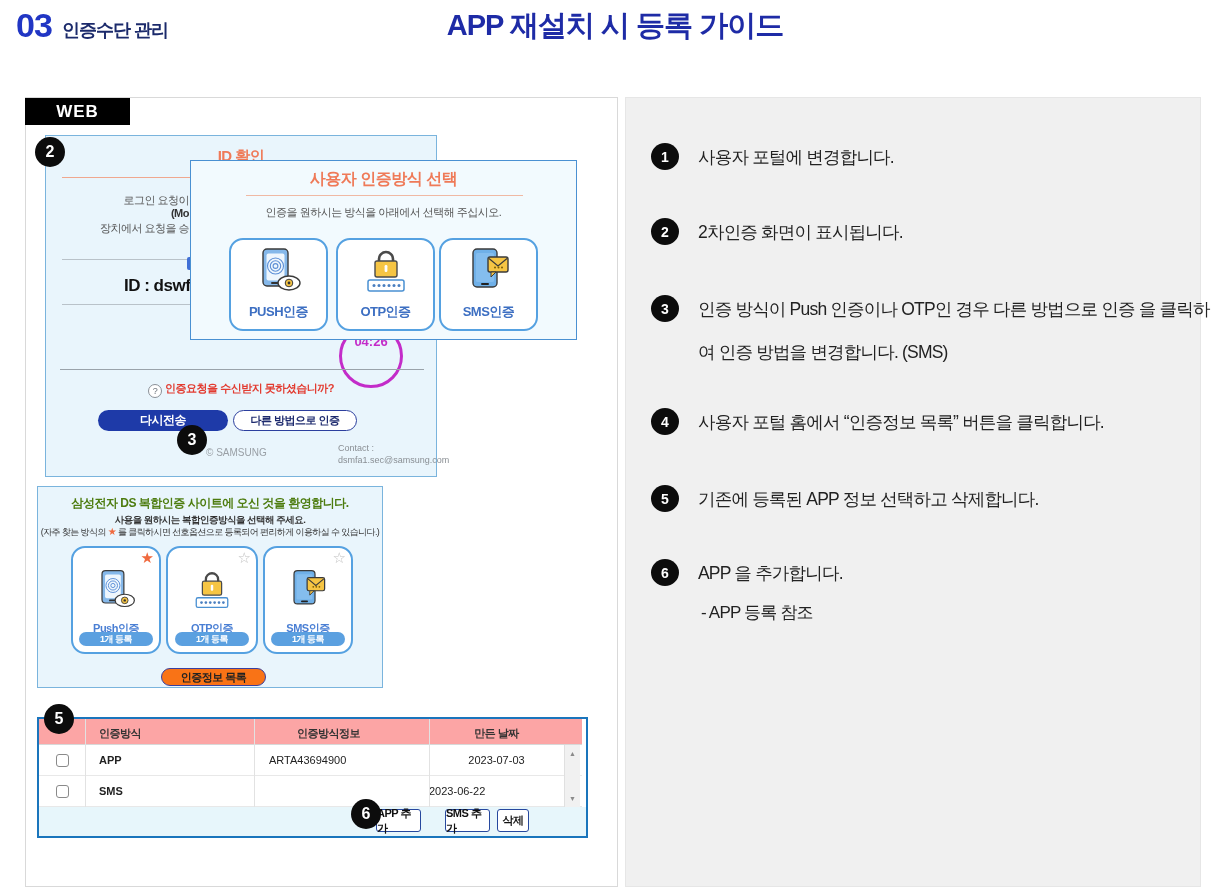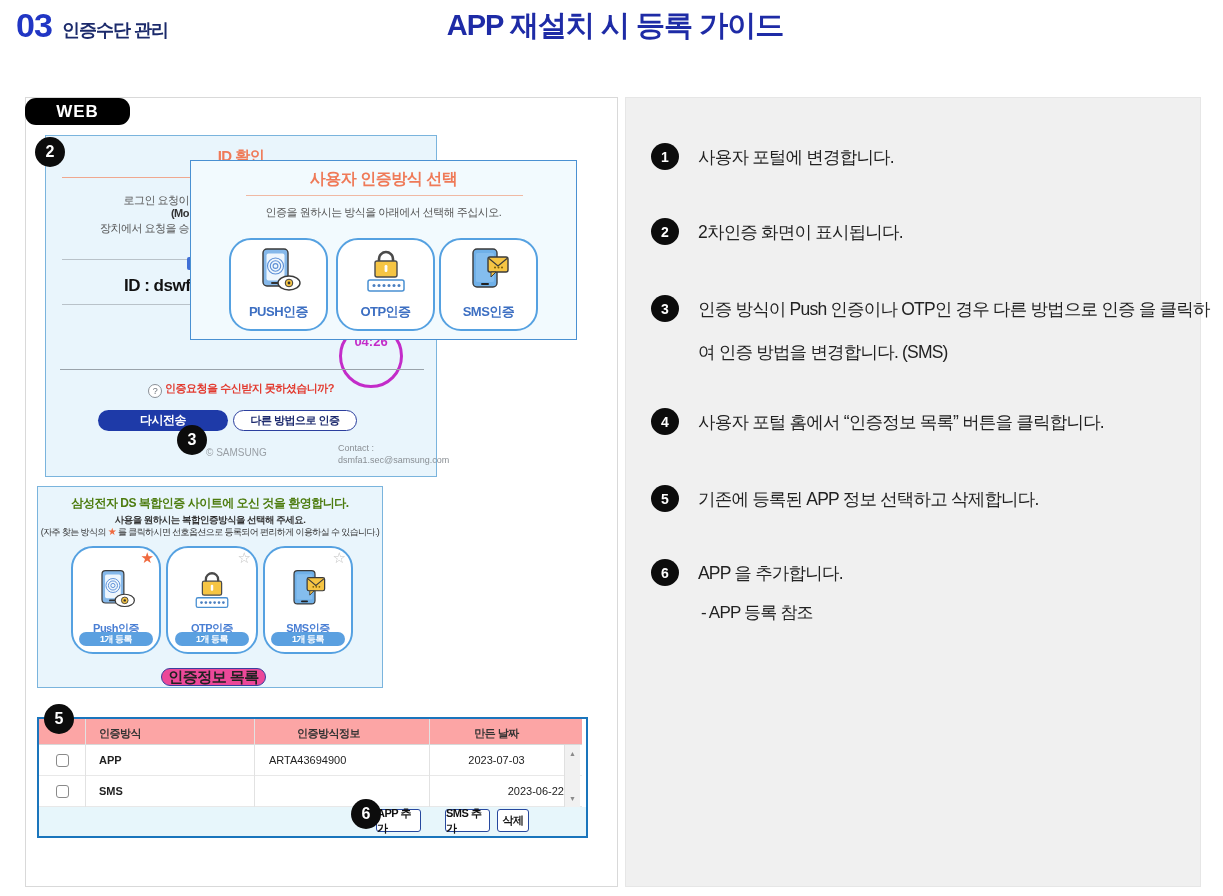--- a/index.html
+++ b/index.html
@@ -12,21 +12,21 @@
   .flex-c{display:flex;align-items:center;justify-content:center;}
 
   
   .sec-num{left:16px;top:6px;font-size:34px;font-weight:bold;color:#2136c4;letter-spacing:-1px;}
   .sec-title{left:62px;top:18px;font-size:18px;font-weight:bold;color:#1b2a6b;letter-spacing:-1px;}
   .page-title{left:300px;top:6px;width:630px;text-align:center;font-size:29px;font-weight:bold;color:#1e2ba6;letter-spacing:-1px;}
 
   
   .left-panel{left:25px;top:97px;width:593px;height:790px;background:#fff;border:1px solid #d9d9d9;box-sizing:border-box;}
   .right-panel{left:625px;top:97px;width:576px;height:790px;background:#f0f0f0;border:1px solid #e6e6e6;box-sizing:border-box;}
-  .web-tab{left:25px;top:98px;width:105px;height:27px;background:#000;color:#fff;font-size:17px;font-weight:bold;letter-spacing:1px;border-radius:11px;}
+  .web-tab{left:25px;top:98px;width:105px;height:27px;background:#000;color:#fff;font-size:17px;font-weight:bold;letter-spacing:1px;}
 
   
   .nbadge{background:#0c0c0c;color:#fff;border-radius:50%;font-weight:bold;z-index:30;}
   .nbadge-l{width:30px;height:30px;font-size:16px;}
   .nbadge-r{width:28px;height:27px;font-size:14px;}
 
   
   .shot1{left:45px;top:135px;width:392px;height:342px;background:#e9f5fc;border:1px solid #7ab4dd;box-sizing:border-box;z-index:1;}
   .idd-title{left:0;top:11px;width:100%;text-align:center;font-size:15px;font-weight:bold;color:#ef7a58;letter-spacing:-0.5px;}
   .idd-rule{left:16px;top:41px;width:360px;border-top:1px solid #f0a78e;}
@@ -41,39 +41,39 @@
   .btn-resend{left:52px;top:274px;width:130px;height:21px;background:#1e3aa8;border-radius:11px;color:#fff;font-size:12px;font-weight:bold;letter-spacing:-0.5px;}
   .btn-other{left:187px;top:274px;width:124px;height:21px;background:#fff;border:1px solid #2c3f9e;border-radius:11px;box-sizing:border-box;color:#1d2a6e;font-size:11px;font-weight:bold;letter-spacing:-0.5px;}
   .idd-copy{left:160px;top:311px;font-size:10px;color:#9aa0a6;}
   .idd-contact{left:292px;top:306px;font-size:9px;color:#8a8f94;line-height:12px;}
 
   
   .overlay{left:190px;top:160px;width:387px;height:180px;background:#f2fafe;border:1px solid #4a90d2;box-sizing:border-box;z-index:10;}
   .ov-title{left:0;top:8px;width:100%;text-align:center;font-size:16px;font-weight:bold;color:#ef7a58;letter-spacing:-0.5px;}
   .ov-rule{left:55px;top:34px;width:277px;border-top:1px solid #f0b9a4;}
   .ov-sub{left:0;top:44px;width:100%;text-align:center;font-size:11px;color:#555;letter-spacing:-0.5px;}
-  .card{background:#fff;border:2px solid #55a1e1;border-radius:22px;box-sizing:border-box;}
+  .card{background:#fff;border:2px solid #55a1e1;border-radius:14px;box-sizing:border-box;}
   .ov-card{top:77px;width:99px;height:93px;}
   .ov-card .icon{position:absolute;left:50%;top:6px;transform:translateX(-50%);}
   .ov-label{position:absolute;left:0;bottom:8px;width:100%;text-align:center;font-size:13px;font-weight:bold;color:#3d6fc2;letter-spacing:-0.5px;}
 
   
   .shot2{left:37px;top:486px;width:346px;height:202px;background:#e9f5fc;border:1px solid #7ab4dd;box-sizing:border-box;}
   .ph-title{left:0;top:8px;width:100%;text-align:center;font-size:12px;font-weight:bold;color:#4d7c0f;letter-spacing:-0.5px;}
   .ph-sub1{left:0;top:27px;width:100%;text-align:center;font-size:9.5px;font-weight:bold;color:#333;letter-spacing:-0.5px;}
   .ph-sub2{left:0;top:39px;width:100%;text-align:center;font-size:9px;color:#333;letter-spacing:-0.6px;}
   .ph-sub2 .star{color:#f06a3f;font-size:10px;}
   .ph-card{top:59px;width:90px;height:108px;}
   .ph-star{position:absolute;right:5px;top:1px;font-size:15px;}
   .star-filled{color:#f06a3f;}
   .star-empty{color:#c2c2c2;}
   .ph-card .icon{position:absolute;left:50%;top:20px;transform:translateX(-50%);}
   .ph-label{position:absolute;left:0;top:73px;width:100%;text-align:center;font-size:11px;font-weight:bold;color:#4a7fd4;letter-spacing:-0.5px;}
   .ph-pill{position:absolute;left:50%;transform:translateX(-50%);bottom:6px;width:74px;height:14px;background:#5ba0e0;border-radius:8px;color:#fff;font-size:9px;font-weight:bold;letter-spacing:-0.5px;}
-  .ph-listbtn{left:123px;top:181px;width:105px;height:18px;background:#ec4899;border:1px solid #3a3f9e;border-radius:10px;box-sizing:border-box;font-size:15px;font-weight:bold;color:#222;letter-spacing:-0.5px;}
+  .ph-listbtn{left:123px;top:181px;width:105px;height:18px;background:#f97316;border:1px solid #3a3f9e;border-radius:10px;box-sizing:border-box;font-size:11px;font-weight:bold;color:#222;letter-spacing:-0.5px;}
 
   
   .authtbl{left:37px;top:717px;width:551px;height:121px;background:#fff;border:2px solid #1a75bc;box-sizing:border-box;}
   .tbl-head{left:0;top:0;width:543px;height:26px;background:#fca5a5;border-bottom:1px solid #d8d8d8;box-sizing:border-box;}
   .tbl-row{width:543px;height:31px;background:#fff;border-bottom:1px solid #e8e8e8;box-sizing:border-box;}
   .colline{top:0;height:88px;border-left:1px solid #e2e2e2;}
   .hc{position:absolute;top:7px;font-size:11px;font-weight:bold;color:#333;letter-spacing:-0.5px;}
   .cc{position:absolute;top:9px;font-size:11px;color:#222;}
   .chkbox{position:absolute;left:17px;top:9px;width:13px;height:13px;background:#fff;border:1px solid #8a8a8a;border-radius:3px;box-sizing:border-box;}
   .scrollbar{left:525px;top:26px;width:16px;height:62px;background:#f1f1f1;border-left:1px solid #e0e0e0;box-sizing:border-box;}
@@ -265,21 +265,21 @@
   <div class="abs tbl-row" style="left:0;top:26px;">
     <span class="chkbox"></span>
     <span class="cc" style="left:60px;font-weight:bold;">APP</span>
     <span class="cc" style="left:230px;">ARTA43694900</span>
     <span class="cc" style="left:390px;width:135px;text-align:center;">2023-07-03</span>
   </div>
   <div class="abs tbl-row" style="left:0;top:57px;">
     <span class="chkbox"></span>
     <span class="cc" style="left:60px;font-weight:bold;">SMS</span>
     <span class="cc" style="left:230px;"></span>
-    <span class="cc" style="left:390px;width:135px;text-align:right;">2023-06-22</span>
+    <span class="cc" style="left:390px;width:135px;text-align:left;">2023-06-22</span>
   </div>
   <div class="abs colline" style="left:46px;"></div>
   <div class="abs colline" style="left:215px;"></div>
   <div class="abs colline" style="left:390px;"></div>
   <div class="abs scrollbar">
     <span class="scr-arrow" style="top:5px;">▲</span>
     <span class="scr-arrow" style="bottom:5px;">▼</span>
   </div>
   <div class="abs tbl-footer">
     <span class="tbl-btn flex-c" style="left:337px;width:45px;display:inline-flex;">APP 추가</span>

